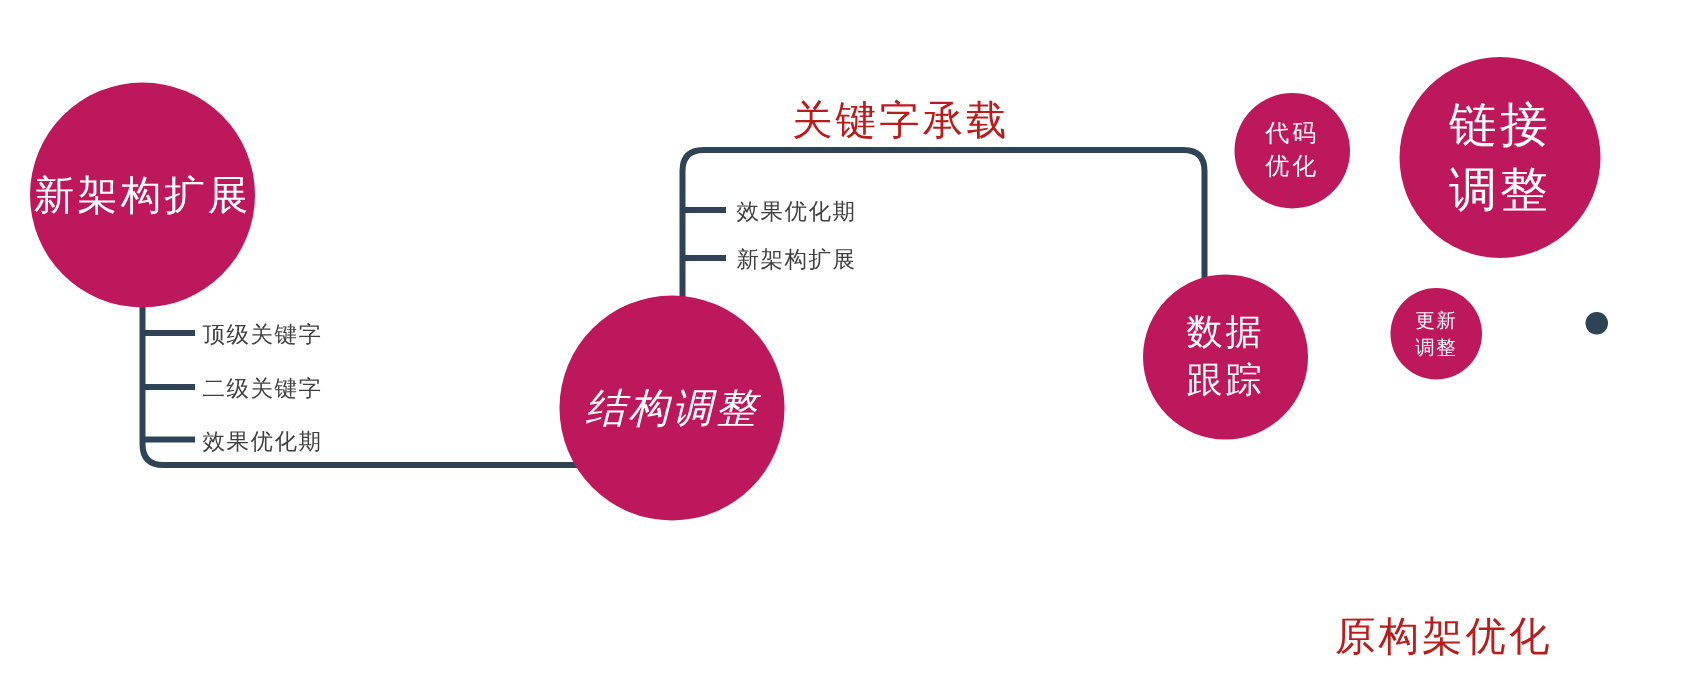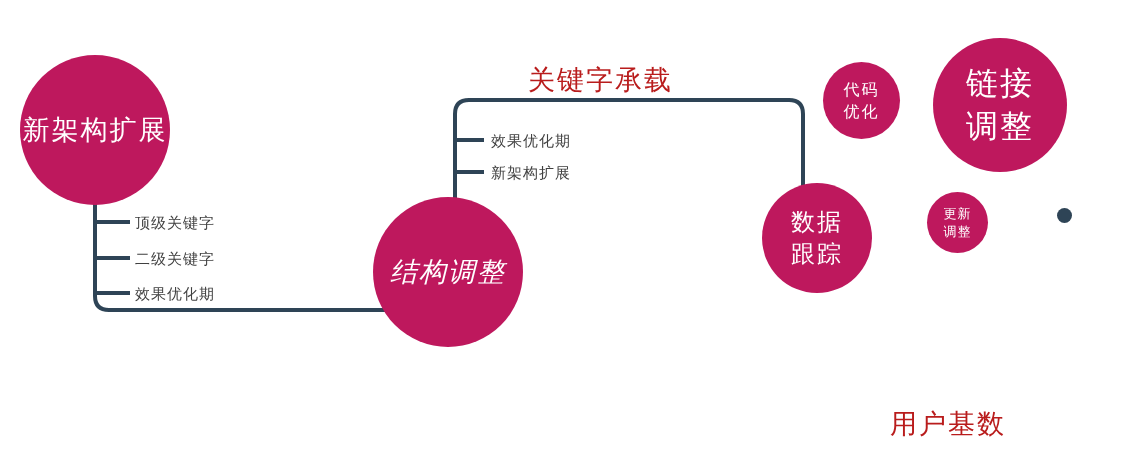--- a/index.html
+++ b/index.html
@@ -90,15 +90,15 @@
   <div class="edge-label label-keyword-bearing">关键字承载</div>
 
 
   <div class="branch-label bl-1">顶级关键字</div>
   <div class="branch-label bl-2">二级关键字</div>
   <div class="branch-label bl-3">效果优化期</div>
 
   <div class="branch-label bm-1">效果优化期</div>
   <div class="branch-label bm-2">新架构扩展</div>
 
-  <div class="edge-label label-footer">用户基数</div>
+  <div class="edge-label label-footer">原构架优化</div>
 
 </div>
 
 </body></html>

